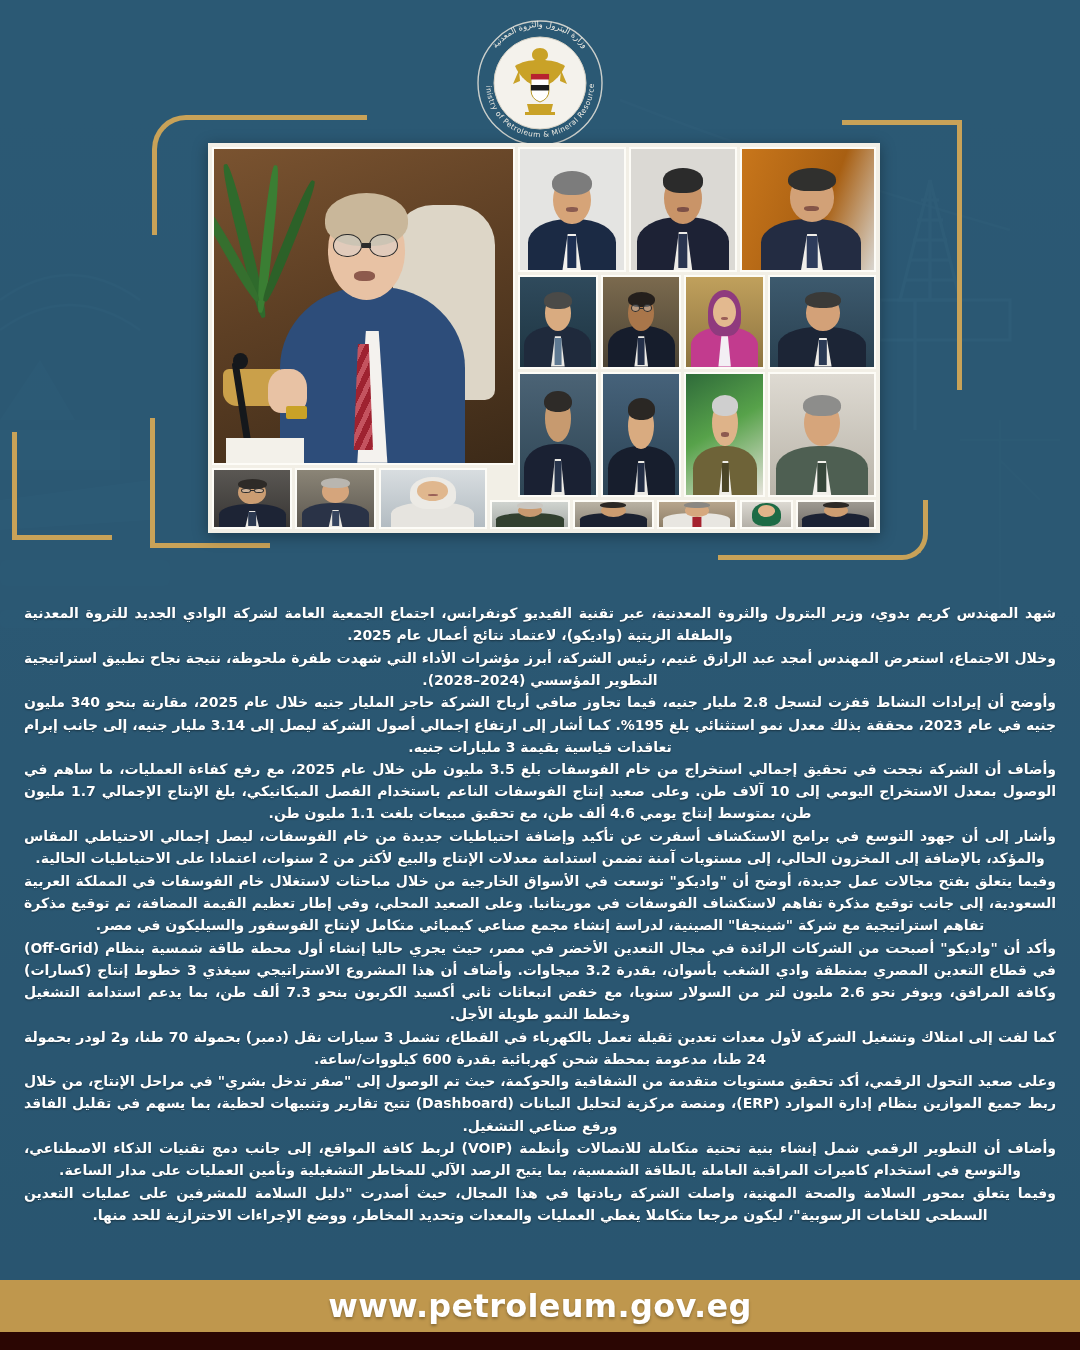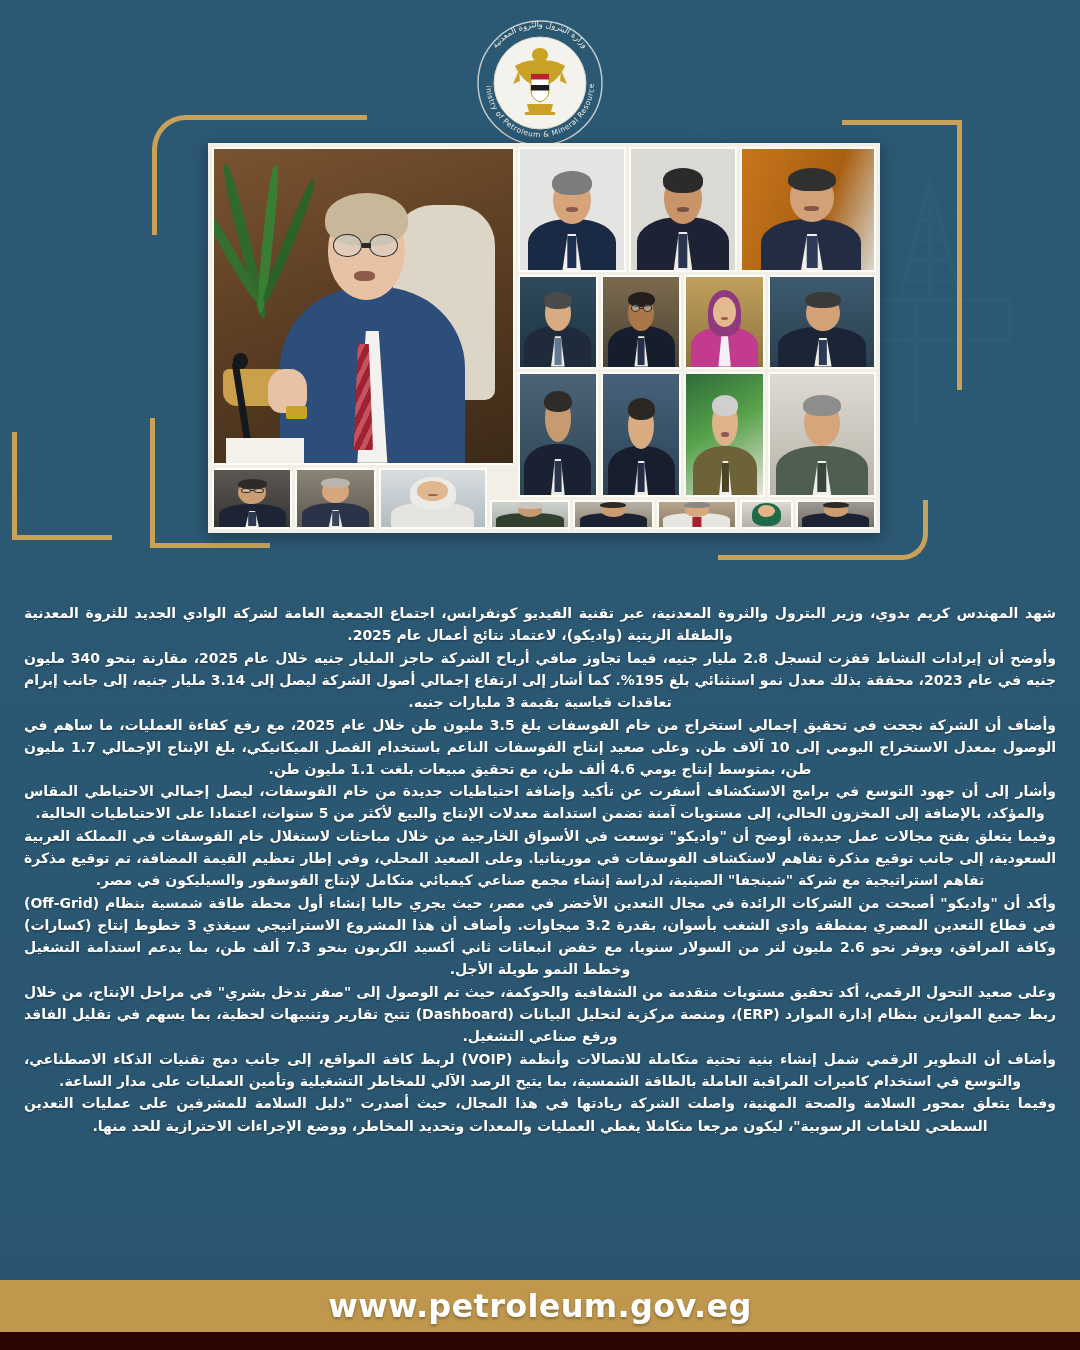--- a/index.html
+++ b/index.html
@@ -478,25 +478,27 @@
         <div class="p-body" style="left:6%;bottom:0;width:88%;height:54%;background:#1b2234;"></div>
         <div class="p-head" style="left:34%;top:10%;width:32%;height:52%;background:#cd9d71;"></div>
         <div class="p-hair" style="left:33%;top:2%;width:34%;height:24%;background:#2c2926;"></div>
       </div>
     </div>
   </div>
 
 
   <div class="body-copy">
     <p>شهد المهندس كريم بدوي، وزير البترول والثروة المعدنية، عبر تقنية الفيديو كونفرانس، اجتماع الجمعية العامة لشركة الوادي الجديد للثروة المعدنية والطفلة الزيتية (واديكو)، لاعتماد نتائج أعمال عام 2025.</p>
+    <p>وخلال الاجتماع، استعرض المهندس أمجد عبد الرازق غنيم، رئيس الشركة، أبرز مؤشرات الأداء التي شهدت طفرة ملحوظة، نتيجة نجاح تطبيق استراتيجية التطوير المؤسسي (2024–2028).</p>
     <p>وأوضح أن إيرادات النشاط قفزت لتسجل 2.8 مليار جنيه، فيما تجاوز صافي أرباح الشركة حاجز المليار جنيه خلال عام 2025، مقارنة بنحو 340 مليون جنيه في عام 2023، محققة بذلك معدل نمو استثنائي بلغ 195%. كما أشار إلى ارتفاع إجمالي أصول الشركة ليصل إلى 3.14 مليار جنيه، إلى جانب إبرام تعاقدات قياسية بقيمة 3 مليارات جنيه.</p>
     <p>وأضاف أن الشركة نجحت في تحقيق إجمالي استخراج من خام الفوسفات بلغ 3.5 مليون طن خلال عام 2025، مع رفع كفاءة العمليات، ما ساهم في الوصول بمعدل الاستخراج اليومي إلى 10 آلاف طن. وعلى صعيد إنتاج الفوسفات الناعم باستخدام الفصل الميكانيكي، بلغ الإنتاج الإجمالي 1.7 مليون طن، بمتوسط إنتاج يومي 4.6 ألف طن، مع تحقيق مبيعات بلغت 1.1 مليون طن.</p>
-    <p>وأشار إلى أن جهود التوسع في برامج الاستكشاف أسفرت عن تأكيد وإضافة احتياطيات جديدة من خام الفوسفات، ليصل إجمالي الاحتياطي المقاس والمؤكد، بالإضافة إلى المخزون الحالي، إلى مستويات آمنة تضمن استدامة معدلات الإنتاج والبيع لأكثر من 5 سنوات، اعتمادا على الاحتياطيات الحالية.</p>
+    <p>وأشار إلى أن جهود التوسع في برامج الاستكشاف أسفرت عن تأكيد وإضافة احتياطيات جديدة من خام الفوسفات، ليصل إجمالي الاحتياطي المقاس والمؤكد، بالإضافة إلى المخزون الحالي، إلى مستويات آمنة تضمن استدامة معدلات الإنتاج والبيع لأكثر من 2 سنوات، اعتمادا على الاحتياطيات الحالية.</p>
     <p>وفيما يتعلق بفتح مجالات عمل جديدة، أوضح أن "واديكو" توسعت في الأسواق الخارجية من خلال مباحثات لاستغلال خام الفوسفات في المملكة العربية السعودية، إلى جانب توقيع مذكرة تفاهم لاستكشاف الفوسفات في موريتانيا. وعلى الصعيد المحلي، وفي إطار تعظيم القيمة المضافة، تم توقيع مذكرة تفاهم استراتيجية مع شركة "شينجفا" الصينية، لدراسة إنشاء مجمع صناعي كيميائي متكامل لإنتاج الفوسفور والسيليكون في مصر.</p>
     <p>وأكد أن "واديكو" أصبحت من الشركات الرائدة في مجال التعدين الأخضر في مصر، حيث يجري حاليا إنشاء أول محطة طاقة شمسية بنظام (Off-Grid) في قطاع التعدين المصري بمنطقة وادي الشغب بأسوان، بقدرة 3.2 ميجاوات. وأضاف أن هذا المشروع الاستراتيجي سيغذي 3 خطوط إنتاج (كسارات) وكافة المرافق، ويوفر نحو 2.6 مليون لتر من السولار سنويا، مع خفض انبعاثات ثاني أكسيد الكربون بنحو 7.3 ألف طن، بما يدعم استدامة التشغيل وخطط النمو طويلة الأجل.</p>
+    <p>كما لفت إلى امتلاك وتشغيل الشركة لأول معدات تعدين ثقيلة تعمل بالكهرباء في القطاع، تشمل 3 سيارات نقل (دمبر) بحمولة 70 طنا، و2 لودر بحمولة 24 طنا، مدعومة بمحطة شحن كهربائية بقدرة 600 كيلووات/ساعة.</p>
     <p>وعلى صعيد التحول الرقمي، أكد تحقيق مستويات متقدمة من الشفافية والحوكمة، حيث تم الوصول إلى "صفر تدخل بشري" في مراحل الإنتاج، من خلال ربط جميع الموازين بنظام إدارة الموارد (ERP)، ومنصة مركزية لتحليل البيانات (Dashboard) تتيح تقارير وتنبيهات لحظية، بما يسهم في تقليل الفاقد ورفع صناعي التشغيل.</p>
     <p>وأضاف أن التطوير الرقمي شمل إنشاء بنية تحتية متكاملة للاتصالات وأنظمة (VOIP) لربط كافة المواقع، إلى جانب دمج تقنيات الذكاء الاصطناعي، والتوسع في استخدام كاميرات المراقبة العاملة بالطاقة الشمسية، بما يتيح الرصد الآلي للمخاطر التشغيلية وتأمين العمليات على مدار الساعة.</p>
     <p>وفيما يتعلق بمحور السلامة والصحة المهنية، واصلت الشركة ريادتها في هذا المجال، حيث أصدرت "دليل السلامة للمشرفين على عمليات التعدين السطحي للخامات الرسوبية"، ليكون مرجعا متكاملا يغطي العمليات والمعدات وتحديد المخاطر، ووضع الإجراءات الاحترازية للحد منها.</p>
   </div>
 
   <div class="footer-bar">
     <span class="url">www.petroleum.gov.eg</span>
   </div>
   <div class="footer-strip"></div>
 

